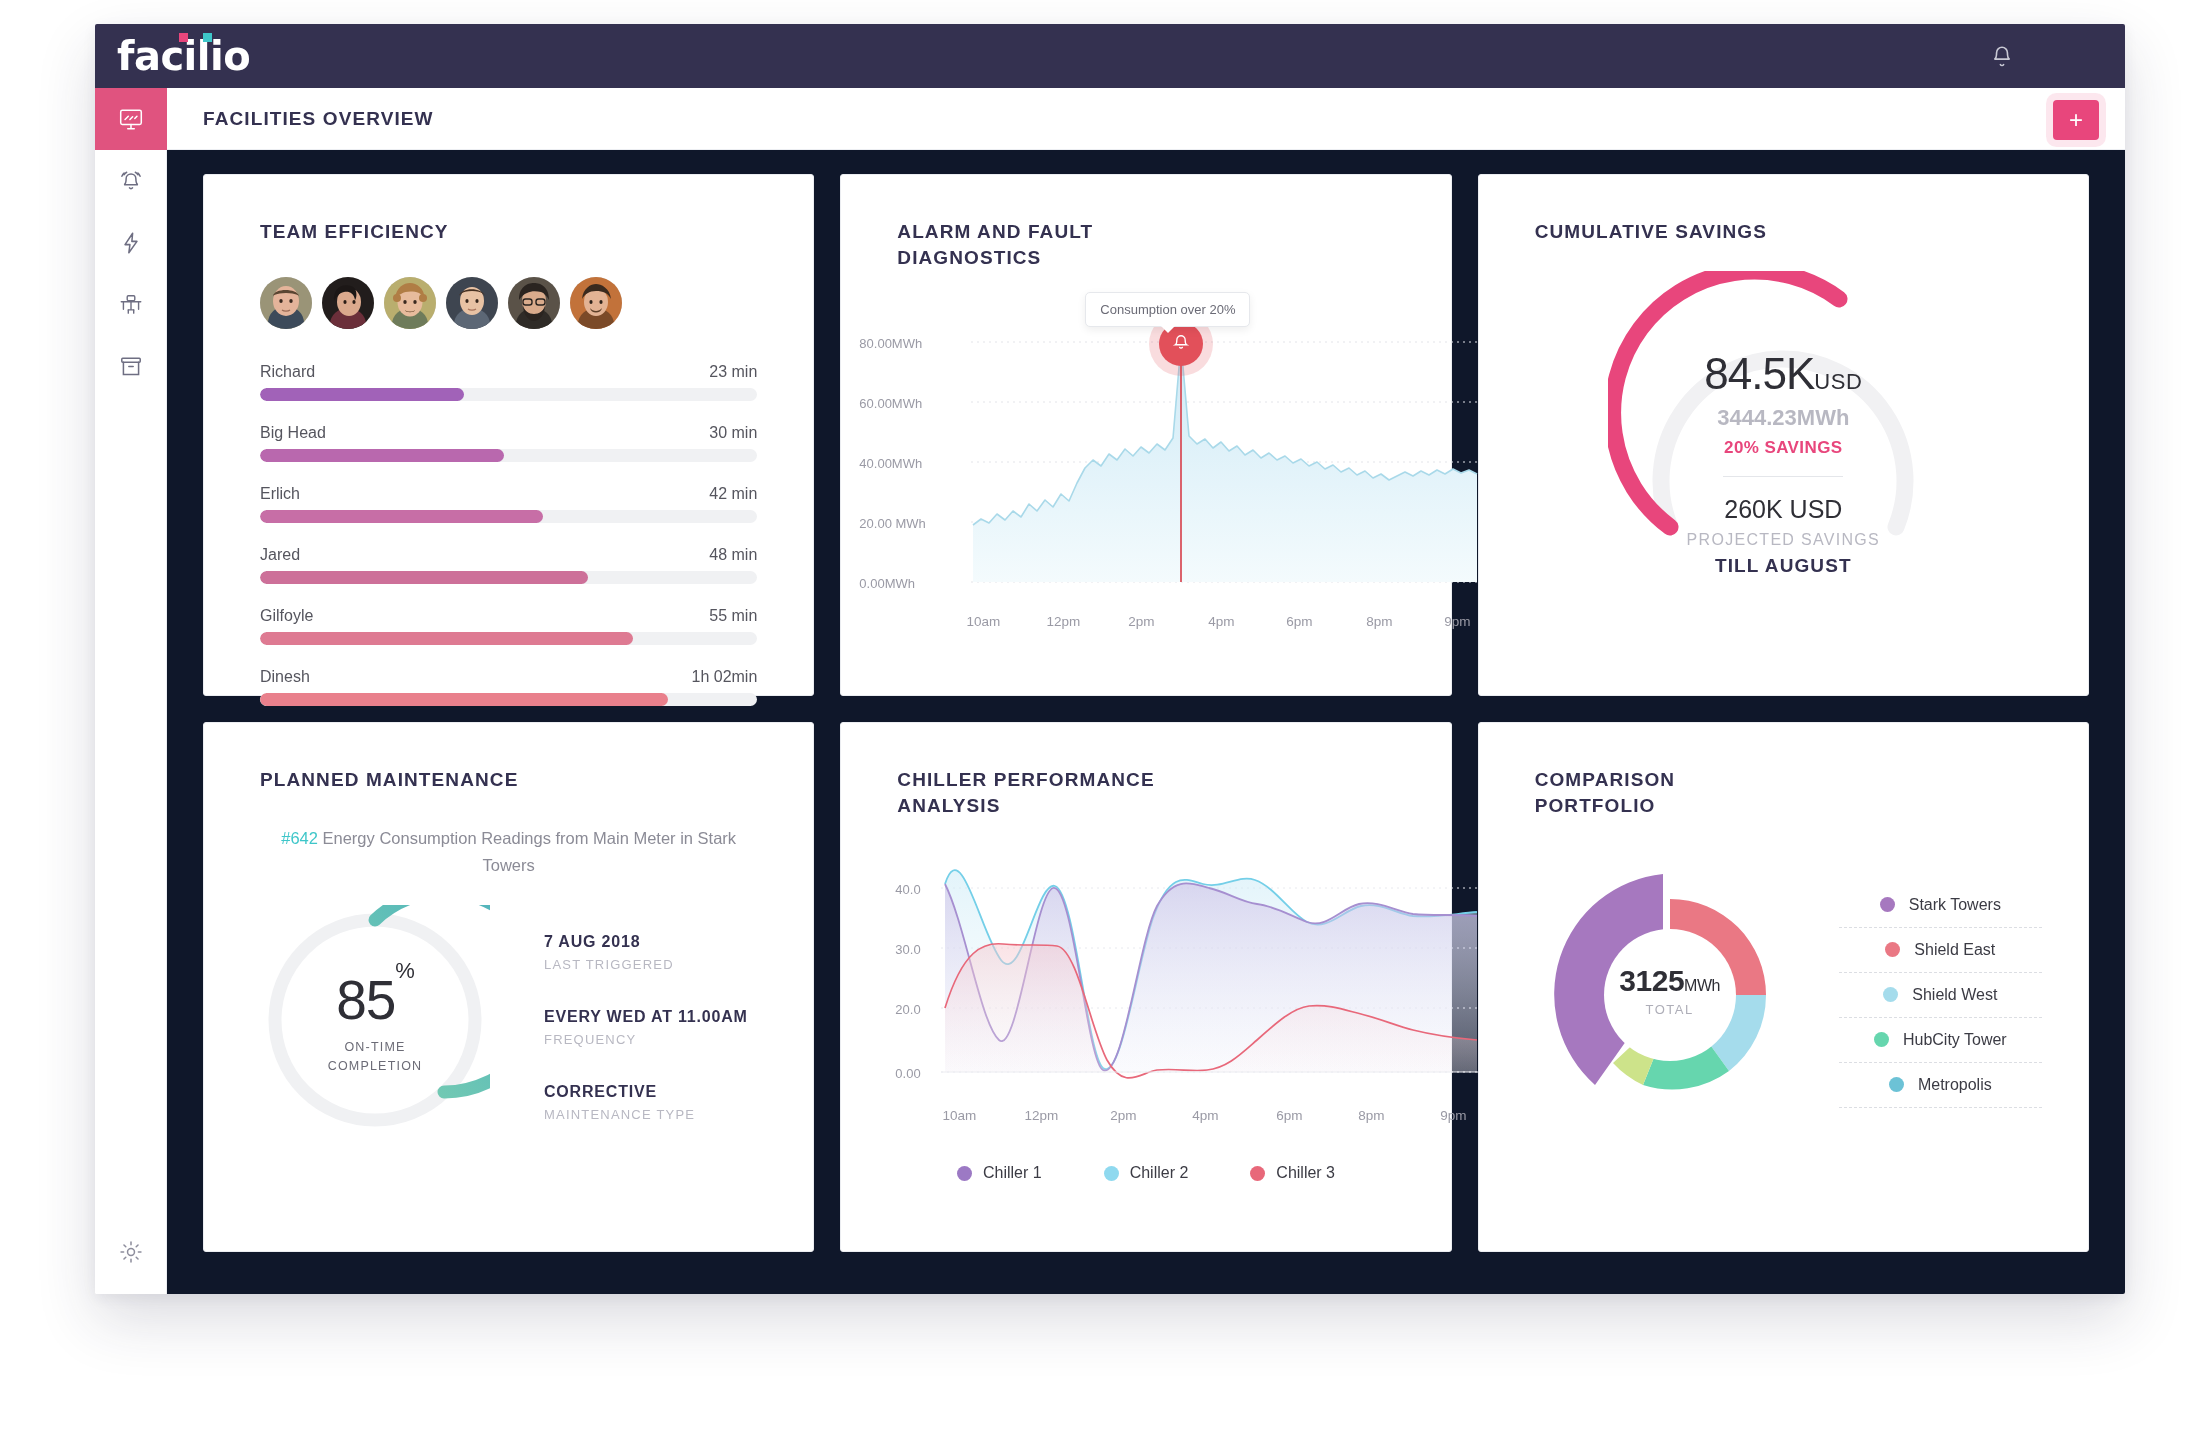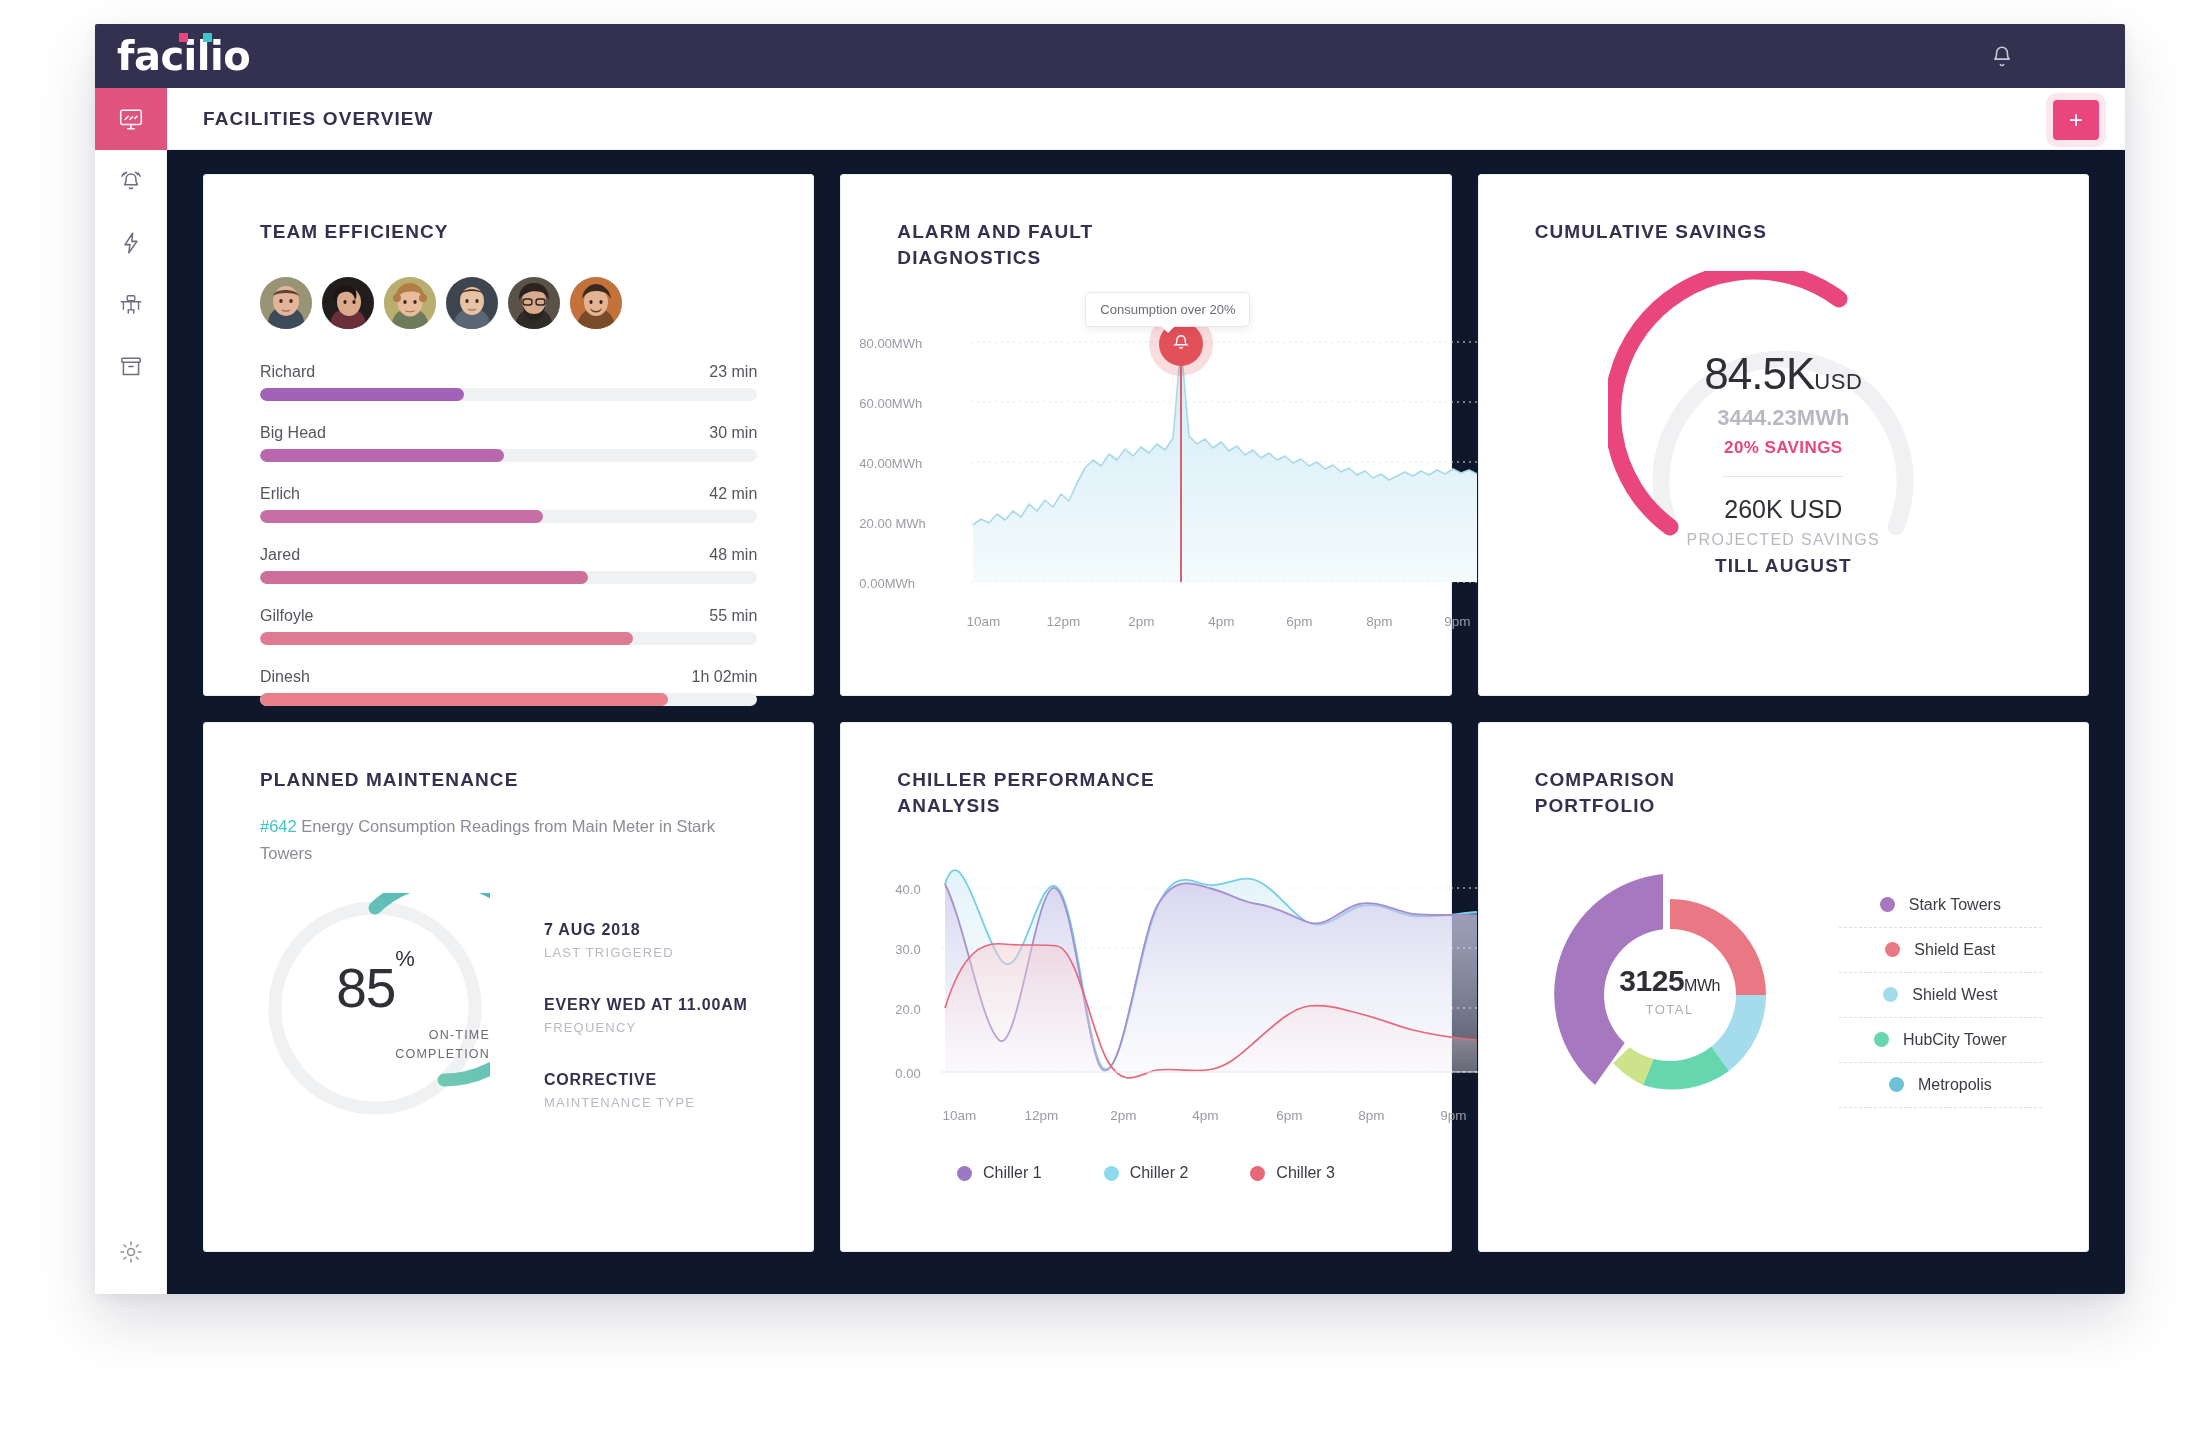--- a/index.html
+++ b/index.html
@@ -218,35 +218,35 @@
     font-size: 16px; color: #b8b8c2;
     letter-spacing: 1.3px; margin-top: 7px;
   }
   .till {
     text-align: center; font-size: 19px; font-weight: bold;
     color: #343150; letter-spacing: 1.1px; margin-top: 4px;
   }
 
   
   .pm-card { height: 530px; padding: 44px 56px 0 56px; }
-  .pm-desc { margin-top: 20px; font-size: 16.5px; color: #8b8b96; line-height: 1.65; }
+  .pm-desc { margin-top: 32px; font-size: 16.5px; color: #8b8b96; line-height: 1.65; text-align: center; }
   .pm-id { color: #3ec6c9; }
   .pm-body { display: flex; margin-top: 26px; }
   .pm-ring { position: relative; width: 230px; height: 230px; flex-shrink: 0; }
   .pm-ring-center {
     position: absolute; left: 0; top: 68px; width: 230px; text-align: center;
   }
   .pm-pct {
     font-size: 55px; color: #2f2f36; font-weight: 300;
     letter-spacing: -1px; line-height: 1;
   }
   .pm-pct sup { font-size: 22px; top: -22px; position: relative; }
   .pm-pct-lbl {
     font-size: 12.5px; color: #6b6b76; letter-spacing: 1.2px;
-    line-height: 1.5; margin-top: 10px; text-align: right;
+    line-height: 1.5; margin-top: 10px;
   }
   .pm-details { margin-left: 54px; padding-top: 28px; }
   .pm-det { margin-bottom: 36px; }
   .pm-det-v {
     font-size: 16px; font-weight: bold; color: #343150;
     letter-spacing: 0.8px;
   }
   .pm-det-l {
     font-size: 13px; color: #b8b8c2;
     letter-spacing: 1.2px; margin-top: 6px;

